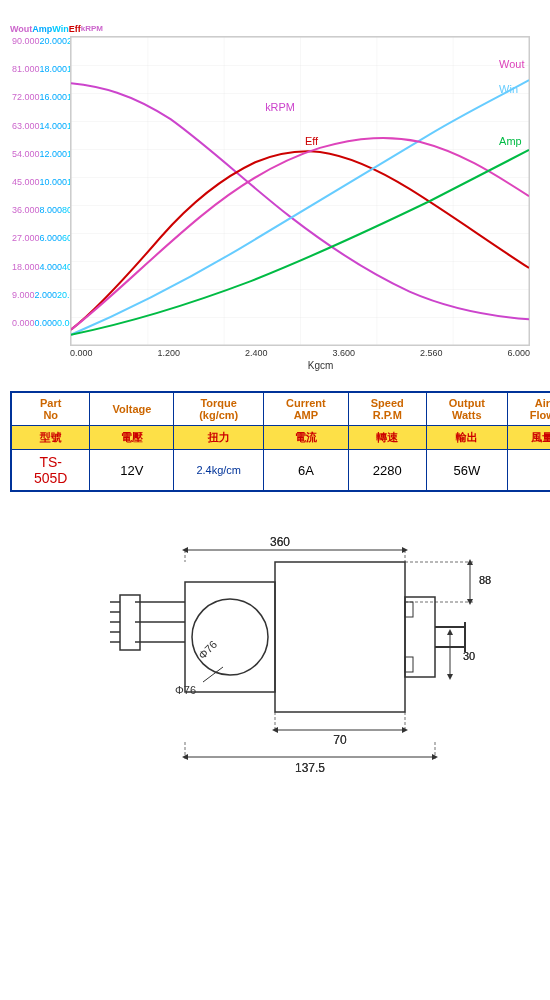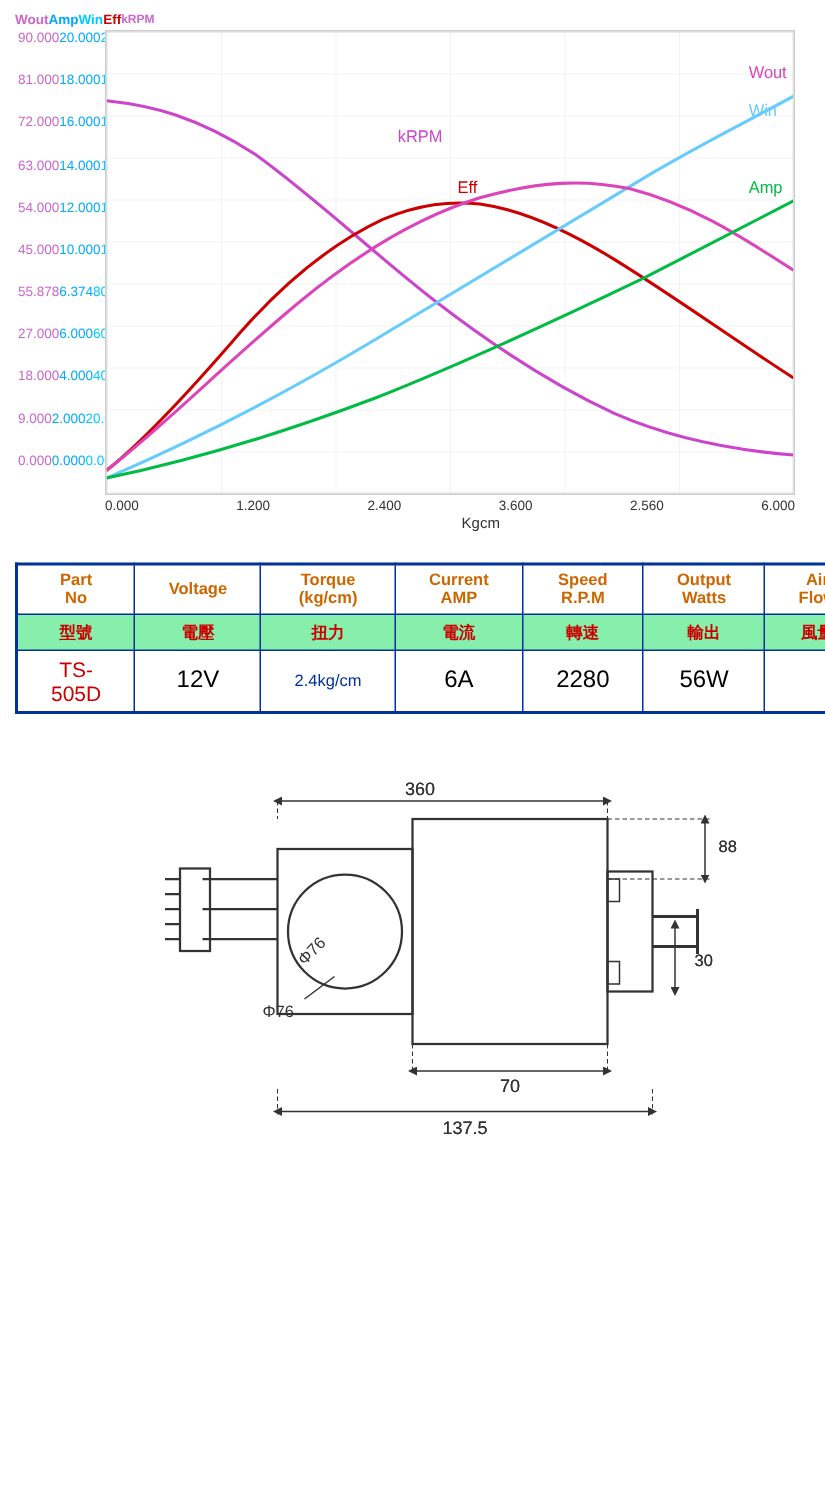--- a/index.html
+++ b/index.html
@@ -6,21 +6,21 @@
     body {
       width: 550px;
       min-height: 1000px;
       background: #fff;
       font-family: Arial, sans-serif;
       font-size: 11px;
     }
 
     
     .chart-section {
-      padding: 8px 10px 0 10px;
+      padding: 24px 10px 0 10px;
       position: relative;
     }
 
     .chart-container {
       position: relative;
       width: 530px;
       height: 340px;
     }
 
     .chart-area {
@@ -40,21 +40,21 @@
       top: 0;
       bottom: 30px;
       width: 60px;
       display: flex;
       flex-direction: column;
     }
 
     .y-axis-group {
       display: flex;
       flex-direction: column;
-      justify-content: flex-end;
+      justify-content: flex-start;
       height: 100%;
       padding: 0;
     }
 
     .y-row {
       display: flex;
       justify-content: space-between;
       align-items: center;
       padding: 0 2px;
       font-size: 9px;
@@ -123,25 +123,25 @@
       color: #cc6600;
       font-weight: bold;
       font-size: 11px;
       background: #fff;
     }
 
     .th-cn {
       color: #cc0000;
       font-weight: bold;
       font-size: 11px;
-      background: #86efac;
+      background: #fde047;
     }
 
     .td-part { color: #cc0000; font-size: 14px; }
-    .td-val { color: #000; font-size: 16px; }
+    .td-val { color: #000; font-size: 13px; }
     .td-torque { color: #003399; font-weight: normal; font-size: 11px; }
 
     
     .diagram-section {
       margin: 10px 10px;
       display: flex;
       justify-content: center;
     }
 
     .diagram-svg {
@@ -204,22 +204,22 @@
           <span class="y-krpm">1.800</span>
         </div>
         <div class="y-row">
           <span class="y-wout">45.000</span>
           <span class="y-amp">10.000</span>
           <span class="y-win">100.000</span>
           <span class="y-eff">0.50</span>
           <span class="y-krpm">1.500</span>
         </div>
         <div class="y-row">
-          <span class="y-wout">55.878</span>
-          <span class="y-amp">6.374</span>
+          <span class="y-wout">36.000</span>
+          <span class="y-amp">8.000</span>
           <span class="y-win">80.000</span>
           <span class="y-eff">0.40</span>
           <span class="y-krpm">1.200</span>
         </div>
         <div class="y-row">
           <span class="y-wout">27.000</span>
           <span class="y-amp">6.000</span>
           <span class="y-win">60.000</span>
           <span class="y-eff">0.30</span>
           <span class="y-krpm">0.900</span>

